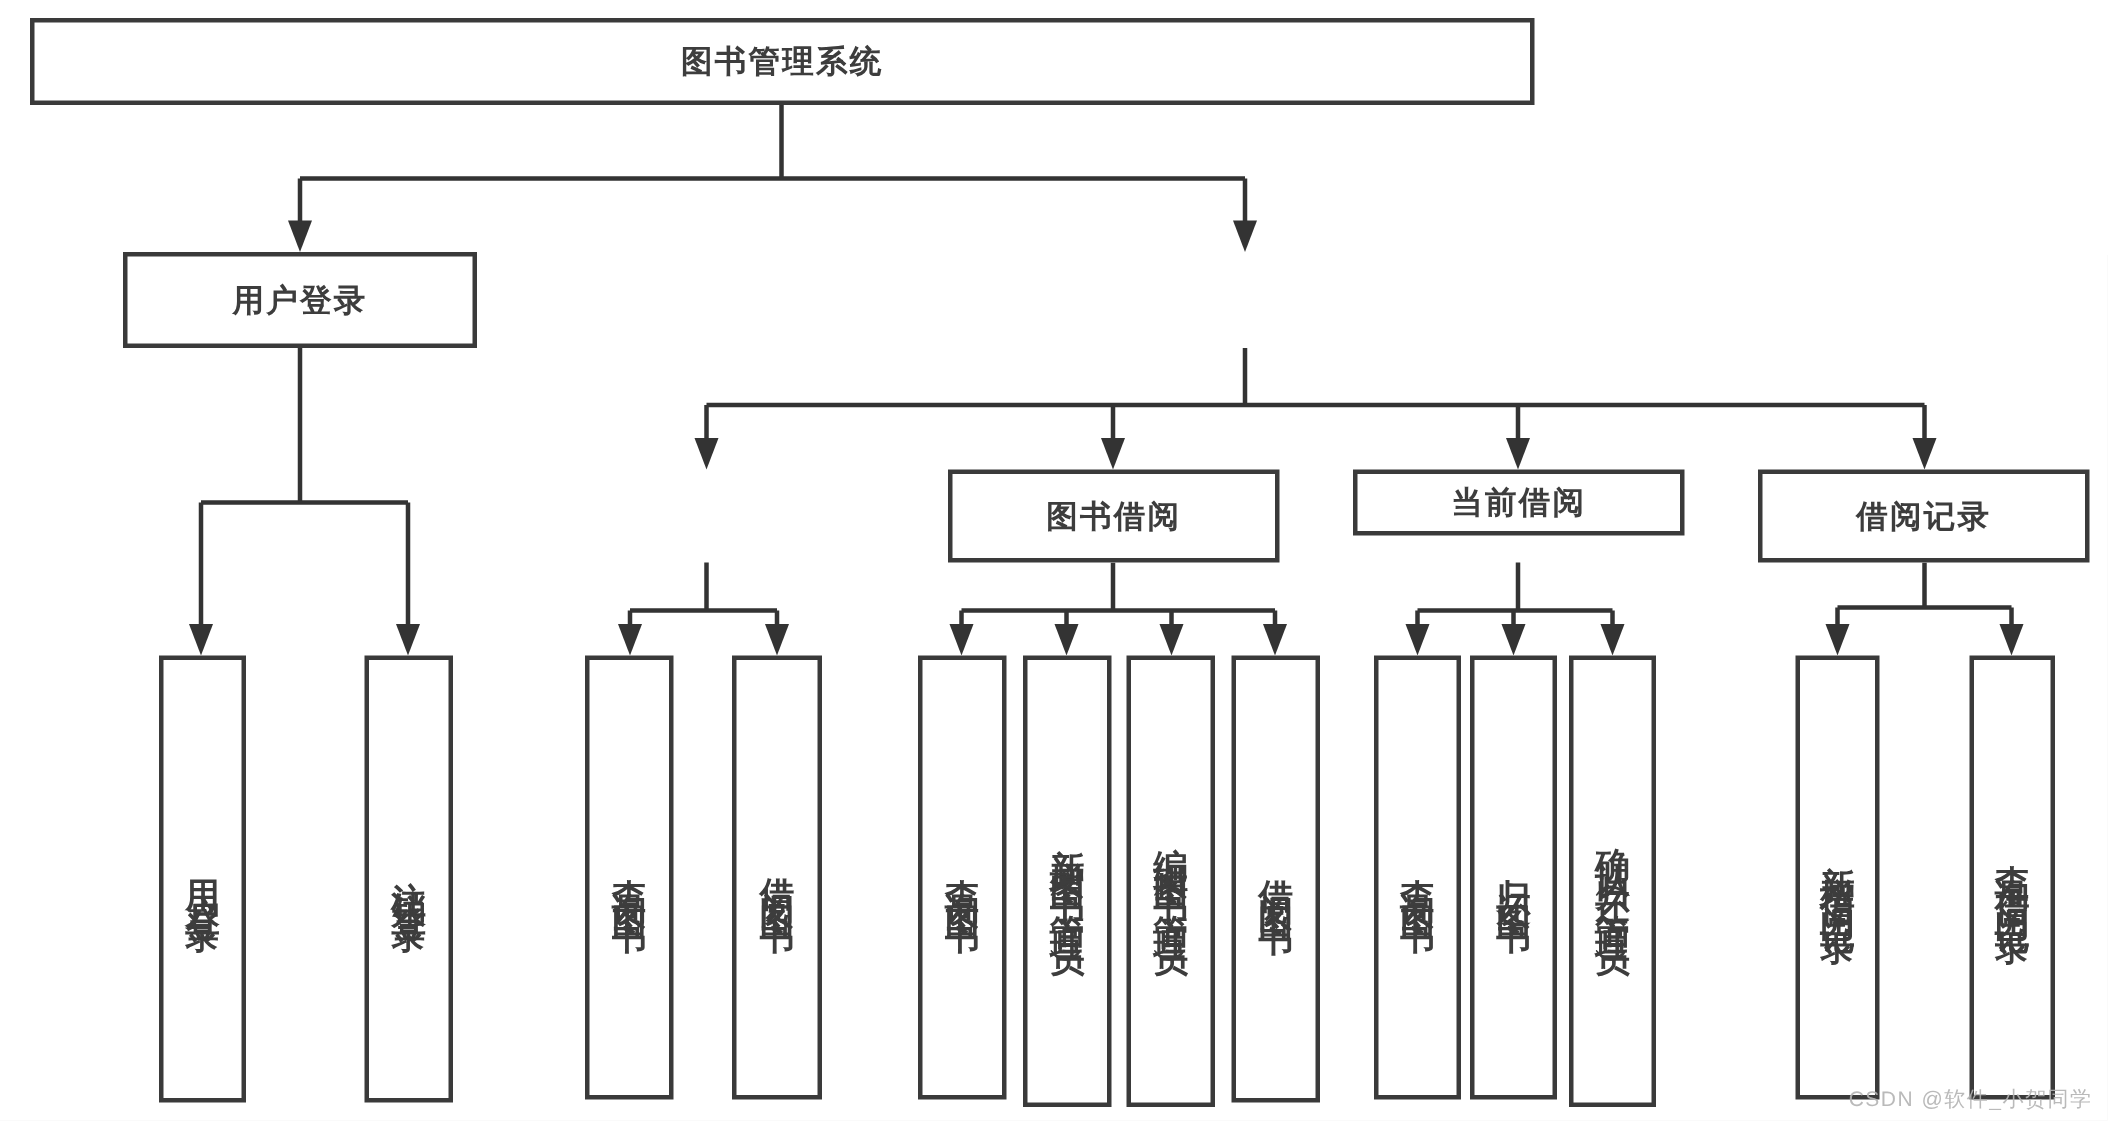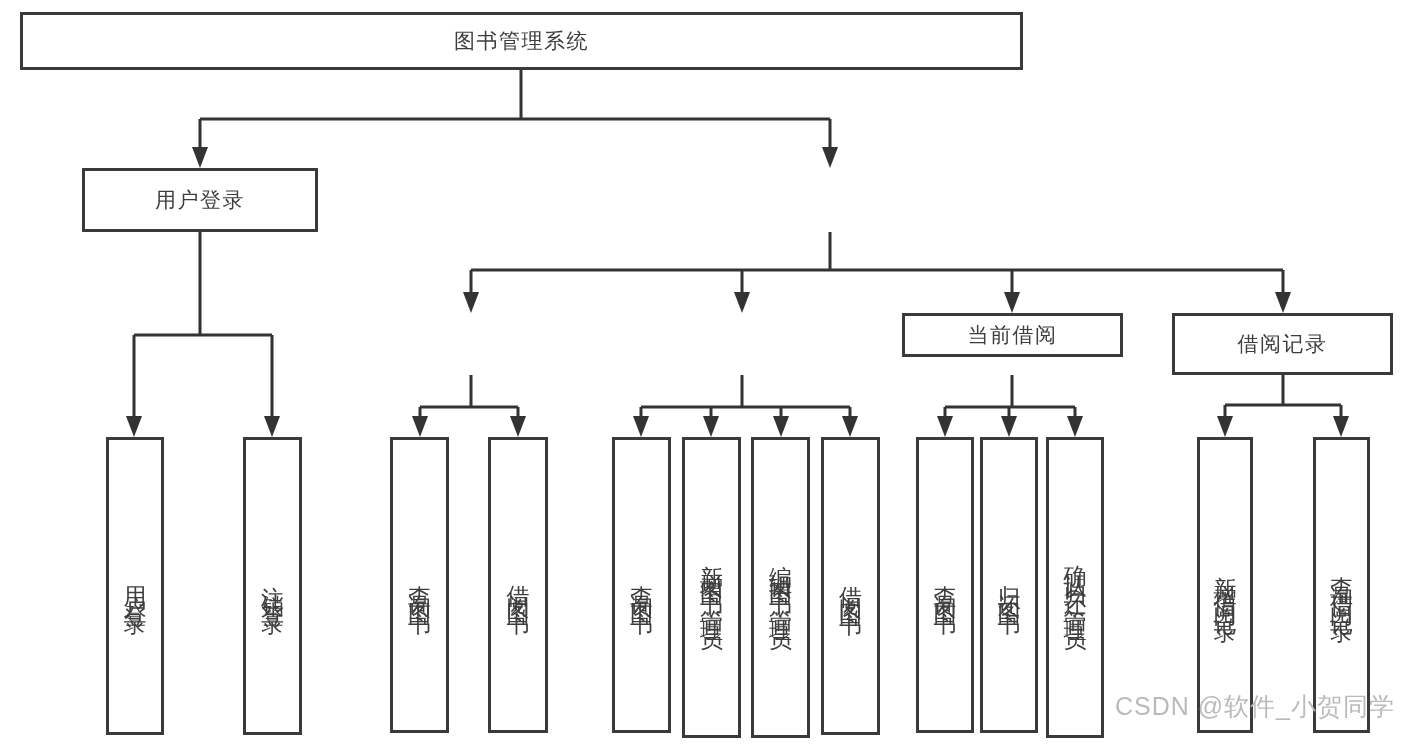--- a/index.html
+++ b/index.html
@@ -9,34 +9,34 @@
   html,body{margin:0;padding:0;}
   body{background:#e9e9e9; font-family:"Liberation Sans", sans-serif;}
   .stage{
     position:relative; width:1405px; height:747px;
     background:var(--background); overflow:hidden;
   }
   .connectors{position:absolute; left:0; top:0; z-index:0;}
   .box{
     position:absolute; z-index:1; box-sizing:border-box;
     background:#ffffff; border:3px solid var(--border);
-    display:flex; align-items:center; justify-content:center;
+    display:flex; align-items:center; justify-content:center;font-weight:bold;
   }
   .hlabel{
     font-size:21px; color:var(--text); letter-spacing:1.5px;
     white-space:nowrap;
   }
   .vtext{
     writing-mode:vertical-rl; text-orientation:mixed;
     font-size:23px; line-height:1; letter-spacing:9px;
     color:var(--text);
   }
   .watermark{
-    position:absolute; z-index:2; right:10px; bottom:24px;
-    font-size:25px; color:var(--watermark); opacity:.9;
+    position:absolute; z-index:2; right:10px; bottom:5px;
+    font-size:14px; color:var(--watermark); opacity:.9;
     letter-spacing:1px; white-space:nowrap;
   }
 </style>
 </head>
 <body>
 
 <div class="stage">
 
   <svg class="connectors" width="1405" height="747" viewBox="0 0 1405 747">
     <g stroke="#333333" stroke-width="3" fill="none">
@@ -82,20 +82,23 @@
   </svg>
 
   <div class="box" style="left:20px;top:12px;width:1003px;height:58px">
     <span class="hlabel">图书管理系统</span>
   </div>
 
   <div class="box" style="left:82px;top:168px;width:236px;height:64px">
     <span class="hlabel">用户登录</span>
   </div>
 
+  <div class="box" style="left:632px;top:313px;width:221px;height:62px">
+    <span class="hlabel">图书借阅</span>
+  </div>
   <div class="box" style="left:902px;top:313px;width:221px;height:44px">
     <span class="hlabel">当前借阅</span>
   </div>
   <div class="box" style="left:1172px;top:313px;width:221px;height:62px">
     <span class="hlabel">借阅记录</span>
   </div>
 
   <div class="box" style="left:106px;top:437px;width:58px;height:298px">
     <span class="vtext">用户登录</span>
   </div>

